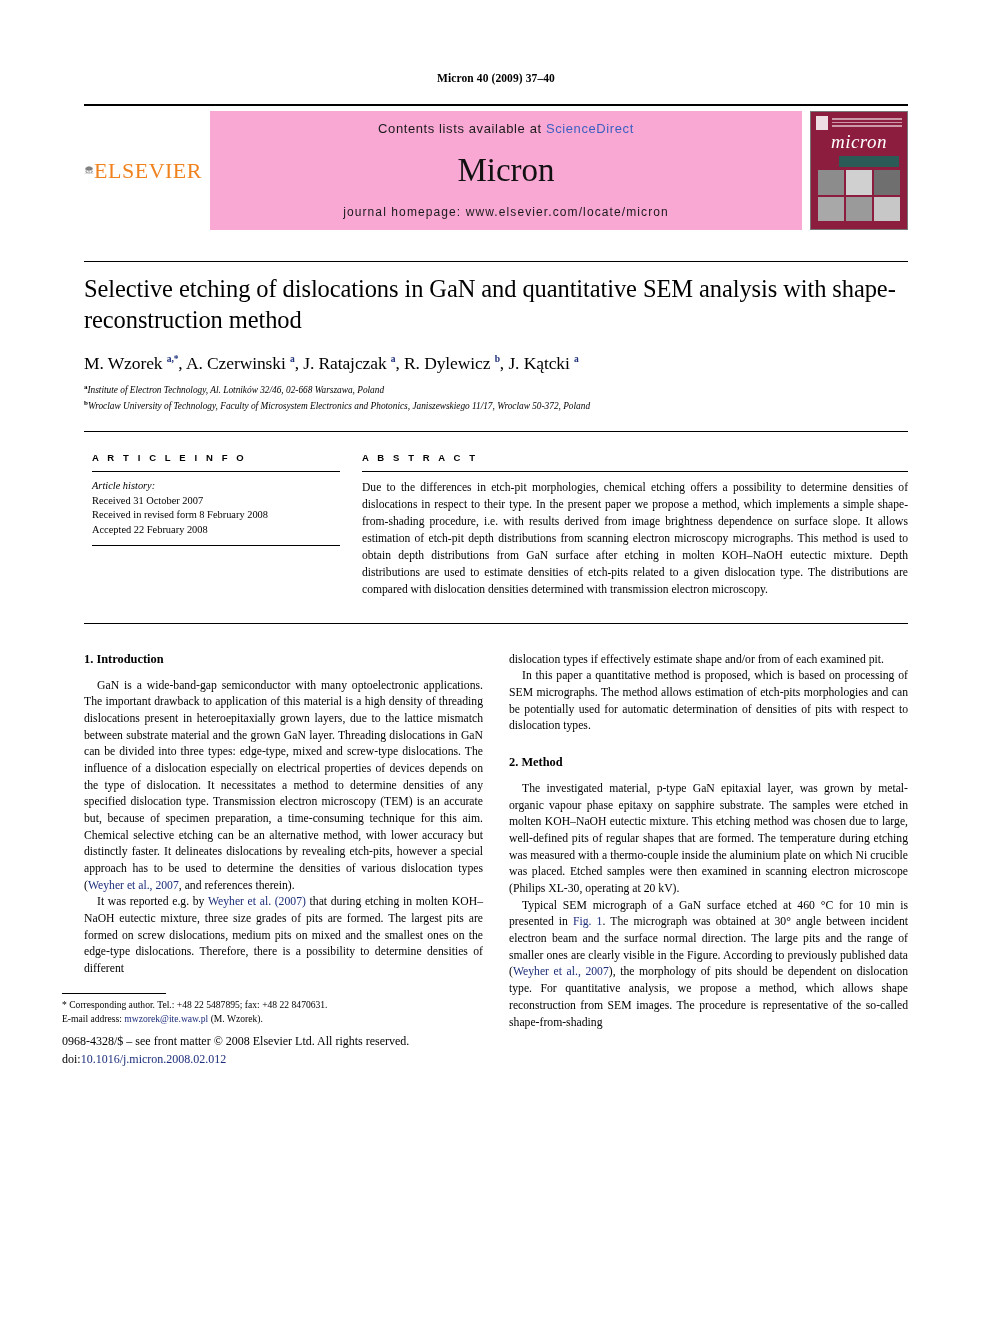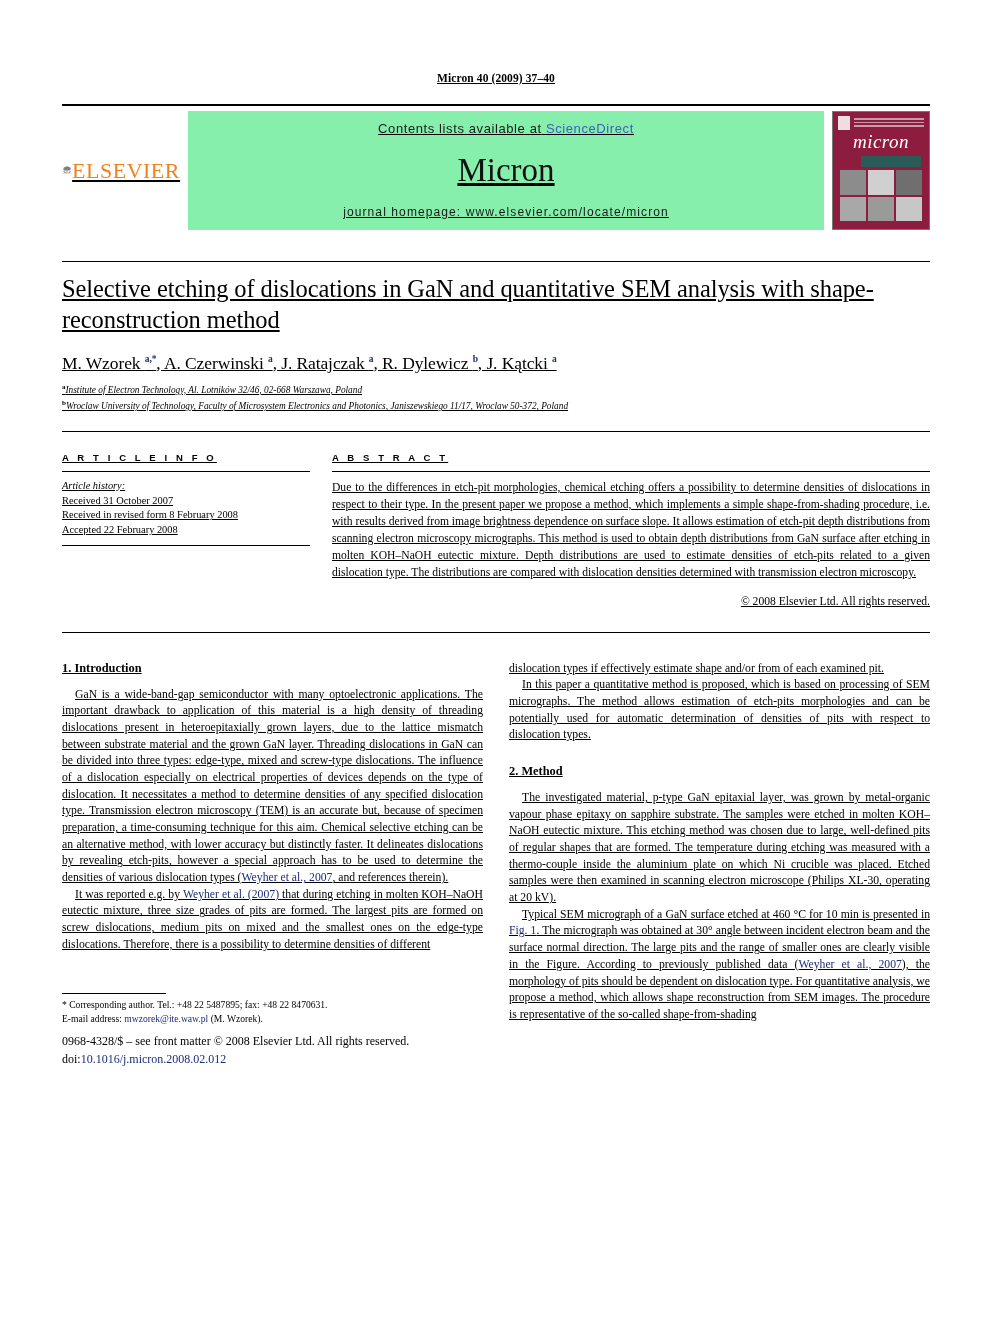--- a/index.html
+++ b/index.html
@@ -13,22 +13,21 @@
     font-family: "Liberation Serif", "DejaVu Serif", serif;
     color: #000000;
     position: relative;
     overflow: hidden;
   }
   .page {
     position: relative;
     width: 992px;
     height: 1126px;
     box-sizing: border-box;
-    padding: 0 62px;
-    text-decoration: underline;
+    padding: 0 84px;
   }
 
   
   .running-head {
     text-align: center;
     font-size: 11.5px;
     font-weight: bold;
     padding-top: 72px;
     letter-spacing: 0.1px;
   }
@@ -60,21 +59,21 @@
   .elsevier-word {
     font-family: "Liberation Serif", serif;
     font-size: 22px;
     letter-spacing: 0.5px;
     color: #F0821E;
     line-height: 1;
     margin-top: 1px;
   }
   .masthead-center {
     flex: 1 1 auto;
-    background: #86efac;
+    background: #f9a8d4;
     margin: 2px 8px 3px 8px;
     display: flex;
     flex-direction: column;
     justify-content: space-between;
     align-items: center;
     padding: 10px 0 11px 0;
     box-sizing: border-box;
   }
   .contents-line {
     font-family: "Liberation Sans", sans-serif;
@@ -201,20 +200,21 @@
   }
 
   
   .info-rule {
     border-top: 1px solid #000;
     margin-top: 17px;
   }
   .info-abstract {
     display: flex;
     margin-top: 20px;
+    margin-left: 8px;
   }
   .col-info {
     flex: 0 0 248px;
     width: 248px;
   }
   .col-abstract {
     flex: 1 1 auto;
     margin-left: 22px;
   }
   .sec-label {
@@ -401,21 +401,20 @@
         <div>Received in revised form 8 February 2008</div>
         <div>Accepted 22 February 2008</div>
       </div>
       <div class="info-rule-mid"></div>
     </div>
 
     <div class="col-abstract">
       <div class="sec-label">A B S T R A C T</div>
       <div class="thin-rule"></div>
       <div class="abstract-text">Due to the differences in etch-pit morphologies, chemical etching offers a possibility to determine densities of dislocations in respect to their type. In the present paper we propose a method, which implements a simple shape-from-shading procedure, i.e. with results derived from image brightness dependence on surface slope. It allows estimation of etch-pit depth distributions from scanning electron microscopy micrographs. This method is used to obtain depth distributions from GaN surface after etching in molten KOH–NaOH eutectic mixture. Depth distributions are used to estimate densities of etch-pits related to a given dislocation type. The distributions are compared with dislocation densities determined with transmission electron microscopy.</div>
-      <div class="copyright">© 2008 Elsevier Ltd. All rights reserved.</div>
     </div>
   </div>
 
   <div class="body-rule"></div>
 
   <div class="body-cols">
 
     <div class="bcol">
       <div class="sec-head">1. Introduction</div>
       <p class="body">GaN is a wide-band-gap semiconductor with many optoelectronic applications. The important drawback to application of this material is a high density of threading dislocations present in heteroepitaxially grown layers, due to the lattice mismatch between substrate material and the grown GaN layer. Threading dislocations in GaN can be divided into three types: edge-type, mixed and screw-type dislocations. The influence of a dislocation especially on electrical properties of devices depends on the type of dislocation. It necessitates a method to determine densities of any specified dislocation type. Transmission electron microscopy (TEM) is an accurate but, because of specimen preparation, a time-consuming technique for this aim. Chemical selective etching can be an alternative method, with lower accuracy but distinctly faster. It delineates dislocations by revealing etch-pits, however a special approach has to be used to determine the densities of various dislocation types (<a class="ref" href="#">Weyher et al., 2007</a>, and references therein).</p>

